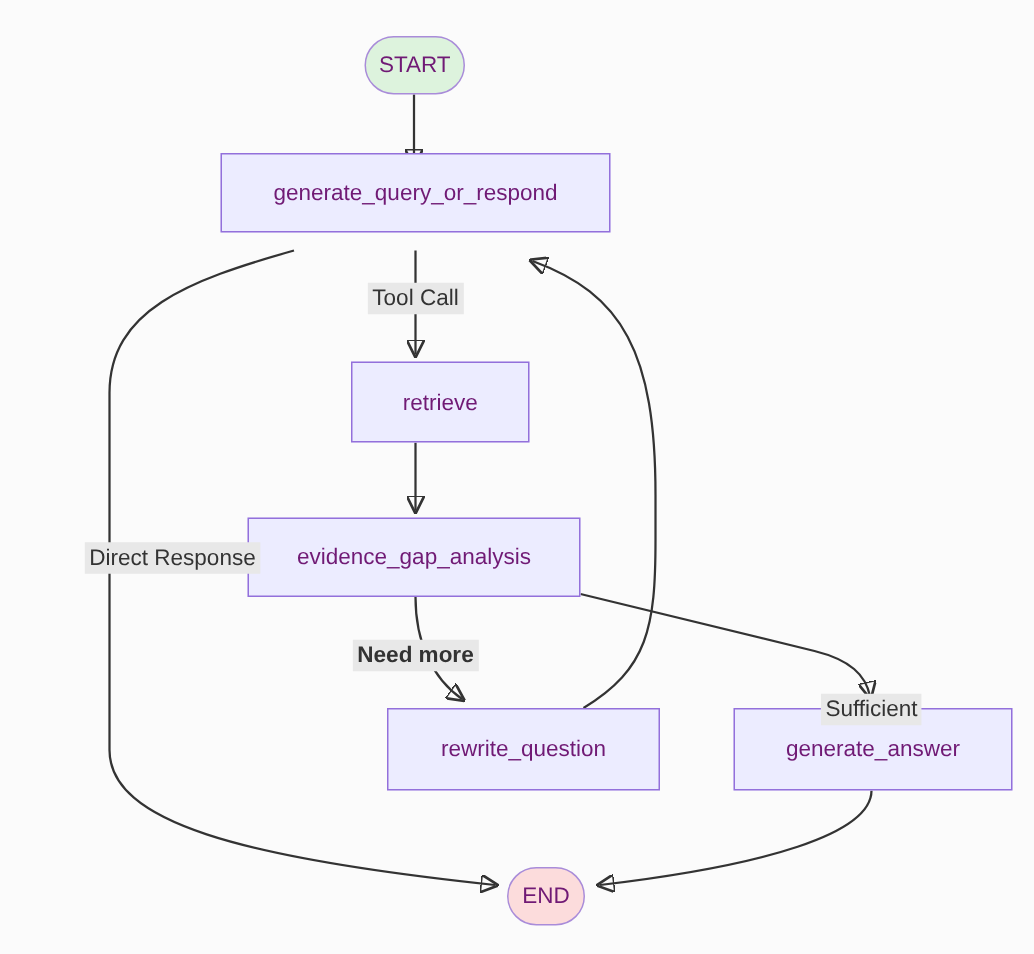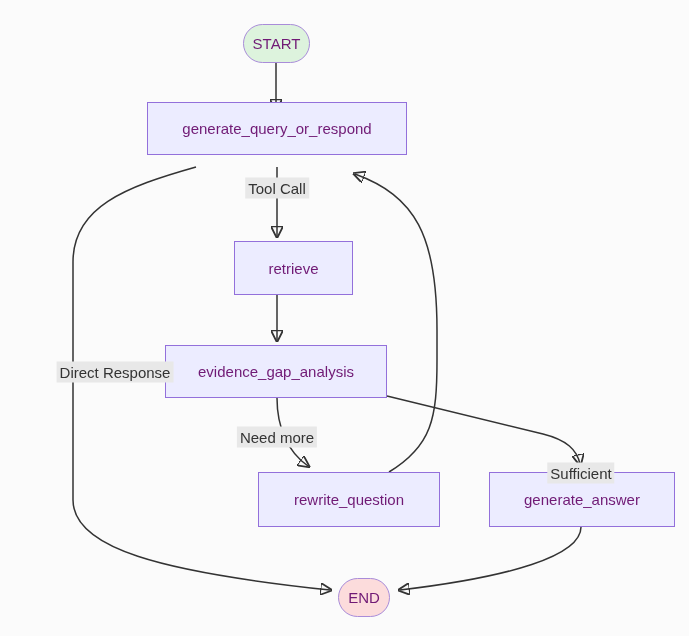--- a/index.html
+++ b/index.html
@@ -51,22 +51,22 @@
   .edge-label {
     position: absolute;
     transform: translate(-50%, -50%);
     background: #e8e8e8;
     color: #333333;
     font-size: 15px;
     line-height: 21px;
     padding: 0 3px;
     white-space: nowrap;
   }
-  .lbl-tool-call       { left: 277px; top: 188px; }
-  .lbl-need-more       { left: 277px; top: 437px; }
+  .lbl-tool-call       { left: 277px; top: 199px; }
+  .lbl-need-more       { left: 277px; top: 437px; font-weight: bold; }
   .lbl-sufficient      { left: 581px; top: 437px; margin-top: 36px; }
   .lbl-direct-response { left: 74px;  top: 372px; margin-left: 41px; }
 </style>
 </head>
 <body>
 
 <div class="canvas">
 
   <svg class="edges-layer" width="689" height="636" viewBox="0 0 689 636" xmlns="http://www.w3.org/2000/svg">
     <defs>

